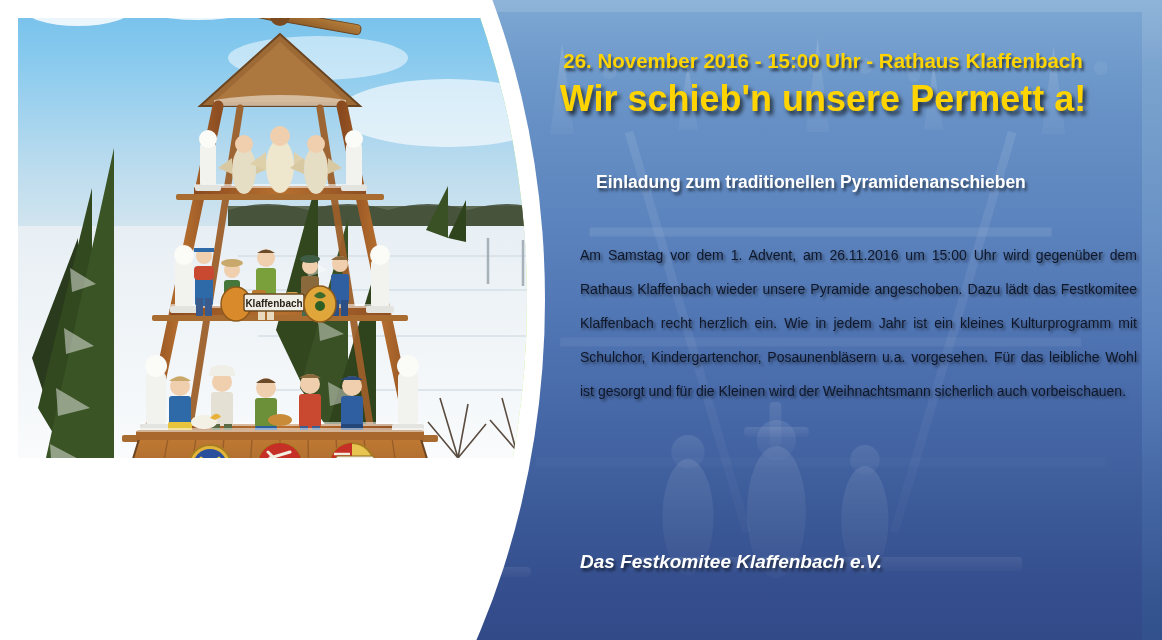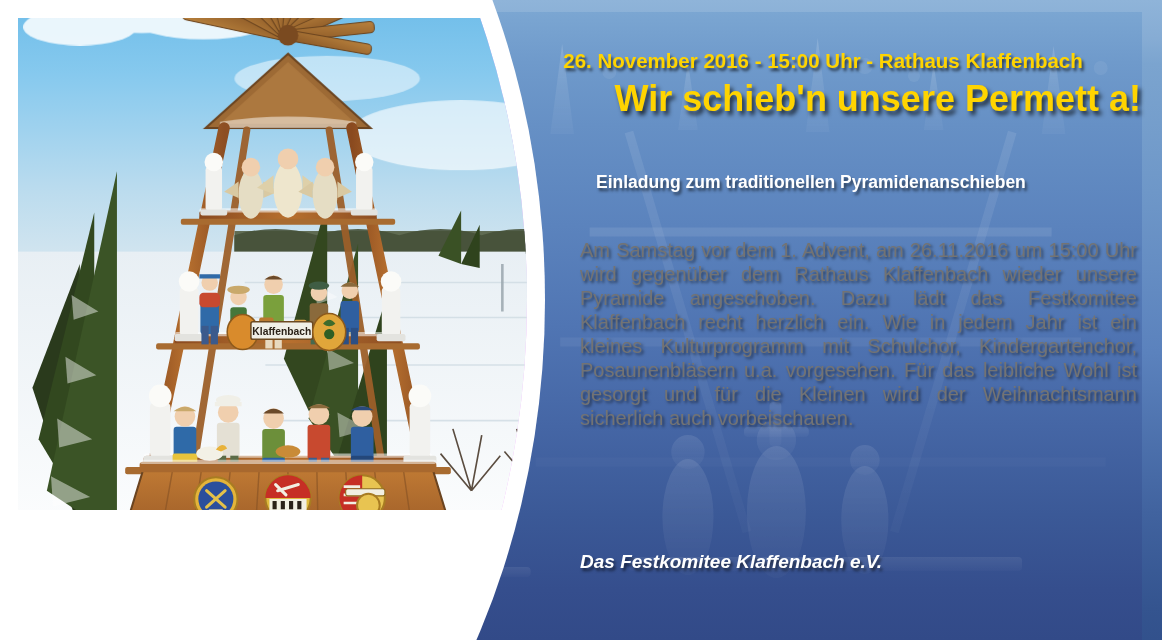--- a/index.html
+++ b/index.html
@@ -34,56 +34,55 @@
   .photo-wrap{
     position:absolute;left:0;top:0;width:560px;height:640px;
   }
   .photo-arc{
     position:absolute;left:0;top:0;width:560px;height:640px;
     
     background:#ffffff;
     clip-path:ellipse(545px 700px at 0px 300px);
   }
   .photo{
-    position:absolute;left:18px;top:18px;width:524px;height:492px;
+    position:absolute;left:18px;top:18px;width:524px;height:440px;
     clip-path:ellipse(527px 684px at -18px 282px);
     overflow:hidden;
-    background:#f0abfc;
-    padding-left:16px;
+    background:#bef264;
   }
   .photo svg{position:absolute;left:0;top:0;width:100%;height:100%;}
 
   
   .txt{position:absolute;left:0;top:0;width:922px;height:640px;}
 
   .kicker{
     position:absolute;left:505px;top:49px;width:636px;
     text-align:center;
     font-size:20.5px;font-weight:bold;
     color:#ffd400;letter-spacing:0;
     text-shadow:2px 3px 3px rgba(0,0,0,.62);
     white-space:nowrap;
   }
   .headline{
     position:absolute;left:505px;top:78px;width:636px;
-    text-align:right;
+    text-align:center;
     font-size:36px;font-weight:bold;
     color:#ffd400;
     text-shadow:3px 4px 4px rgba(0,0,0,.68);
     white-space:nowrap;
   }
   .subhead{
     position:absolute;left:580px;top:172px;width:560px;
     font-size:17.5px;font-weight:bold;color:#ffffff;
     text-shadow:2px 3px 3px rgba(0,0,0,.55);
     margin-left:16px;
   }
   .body{
     position:absolute;left:580px;top:238px;width:557px;
-    font-size:20px;line-height:24px;color:#737373;
+    font-size:14px;line-height:34px;color:#0f172a;
     text-align:justify;
     text-shadow:2px 2px 3px rgba(0,0,0,.52);
   }
   .signature{
     position:absolute;left:580px;top:551px;width:560px;
     font-size:19px;font-weight:bold;font-style:italic;color:#ffffff;
     text-shadow:2px 3px 3px rgba(0,0,0,.55);
   }
 </style>
 </head>

